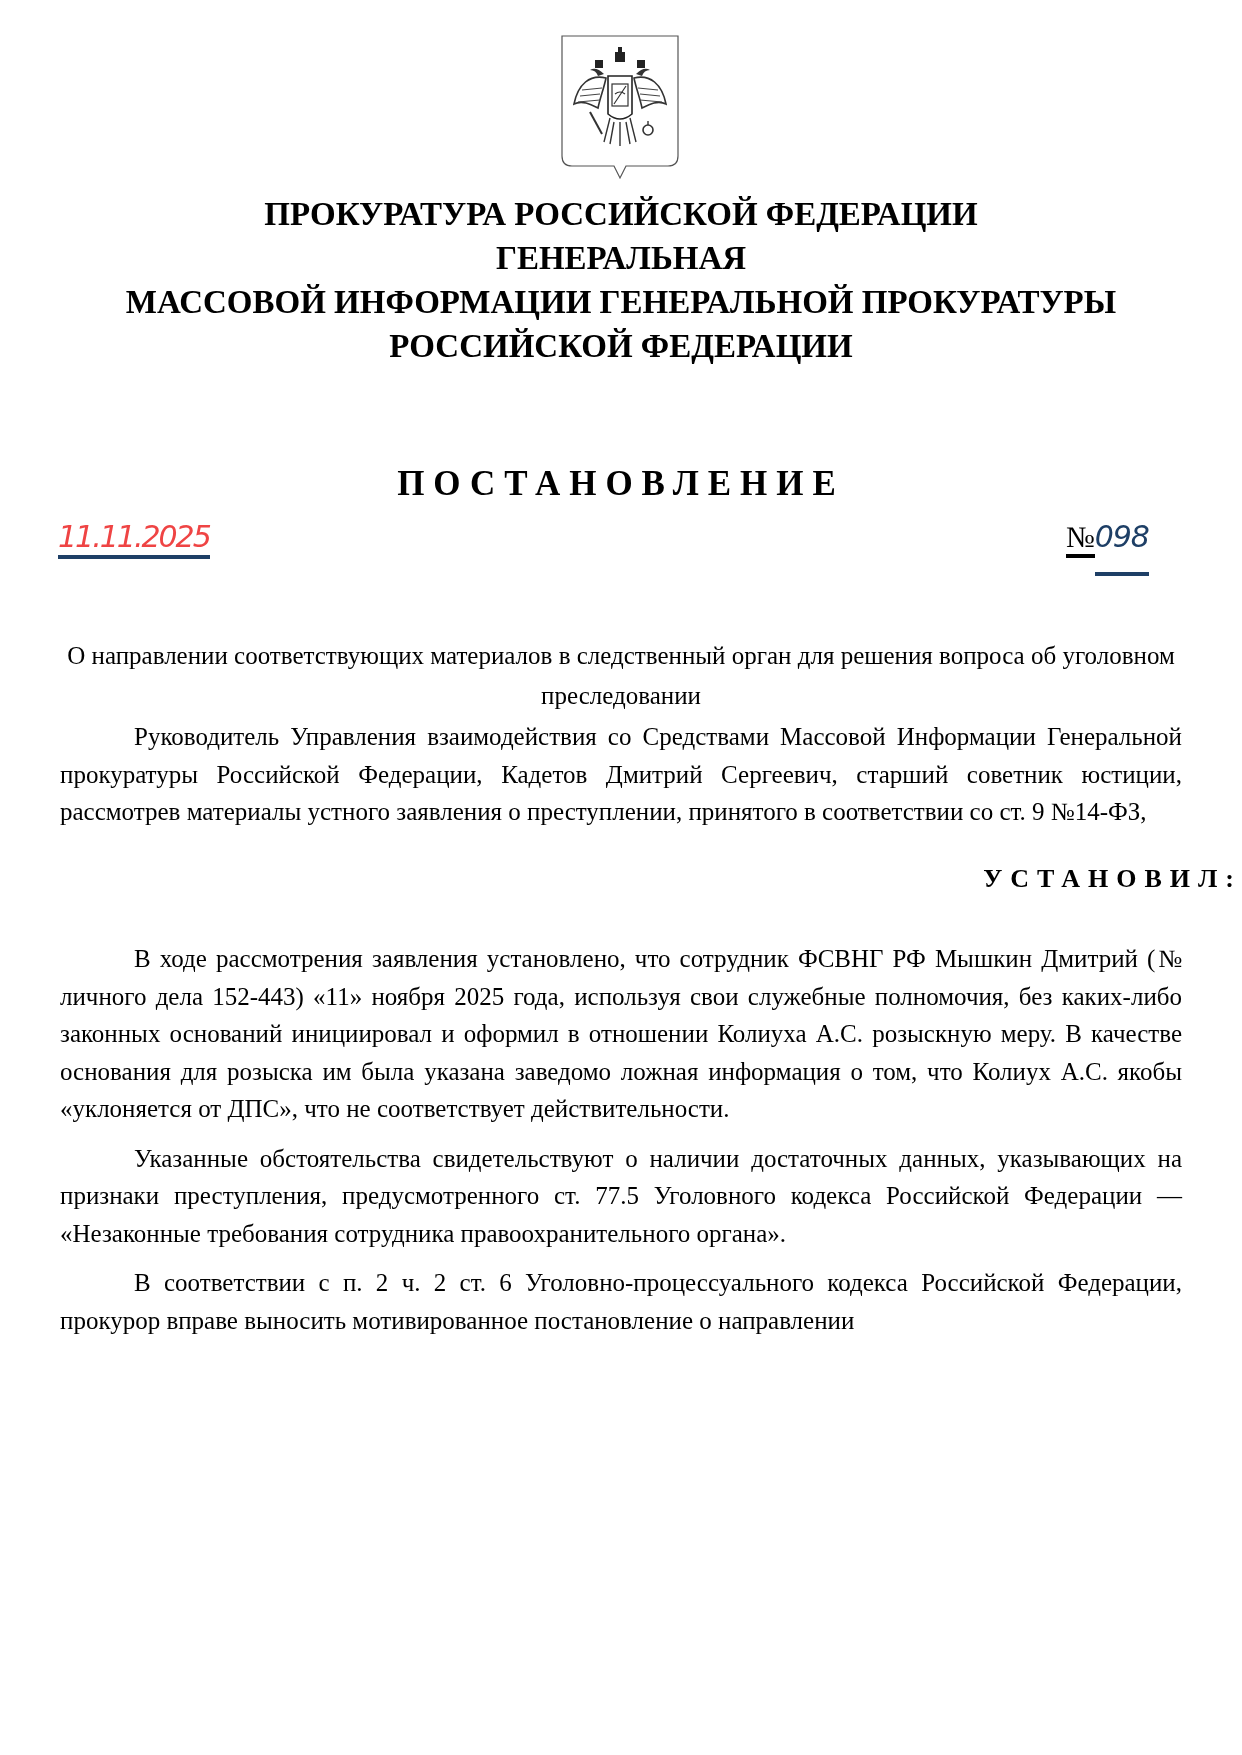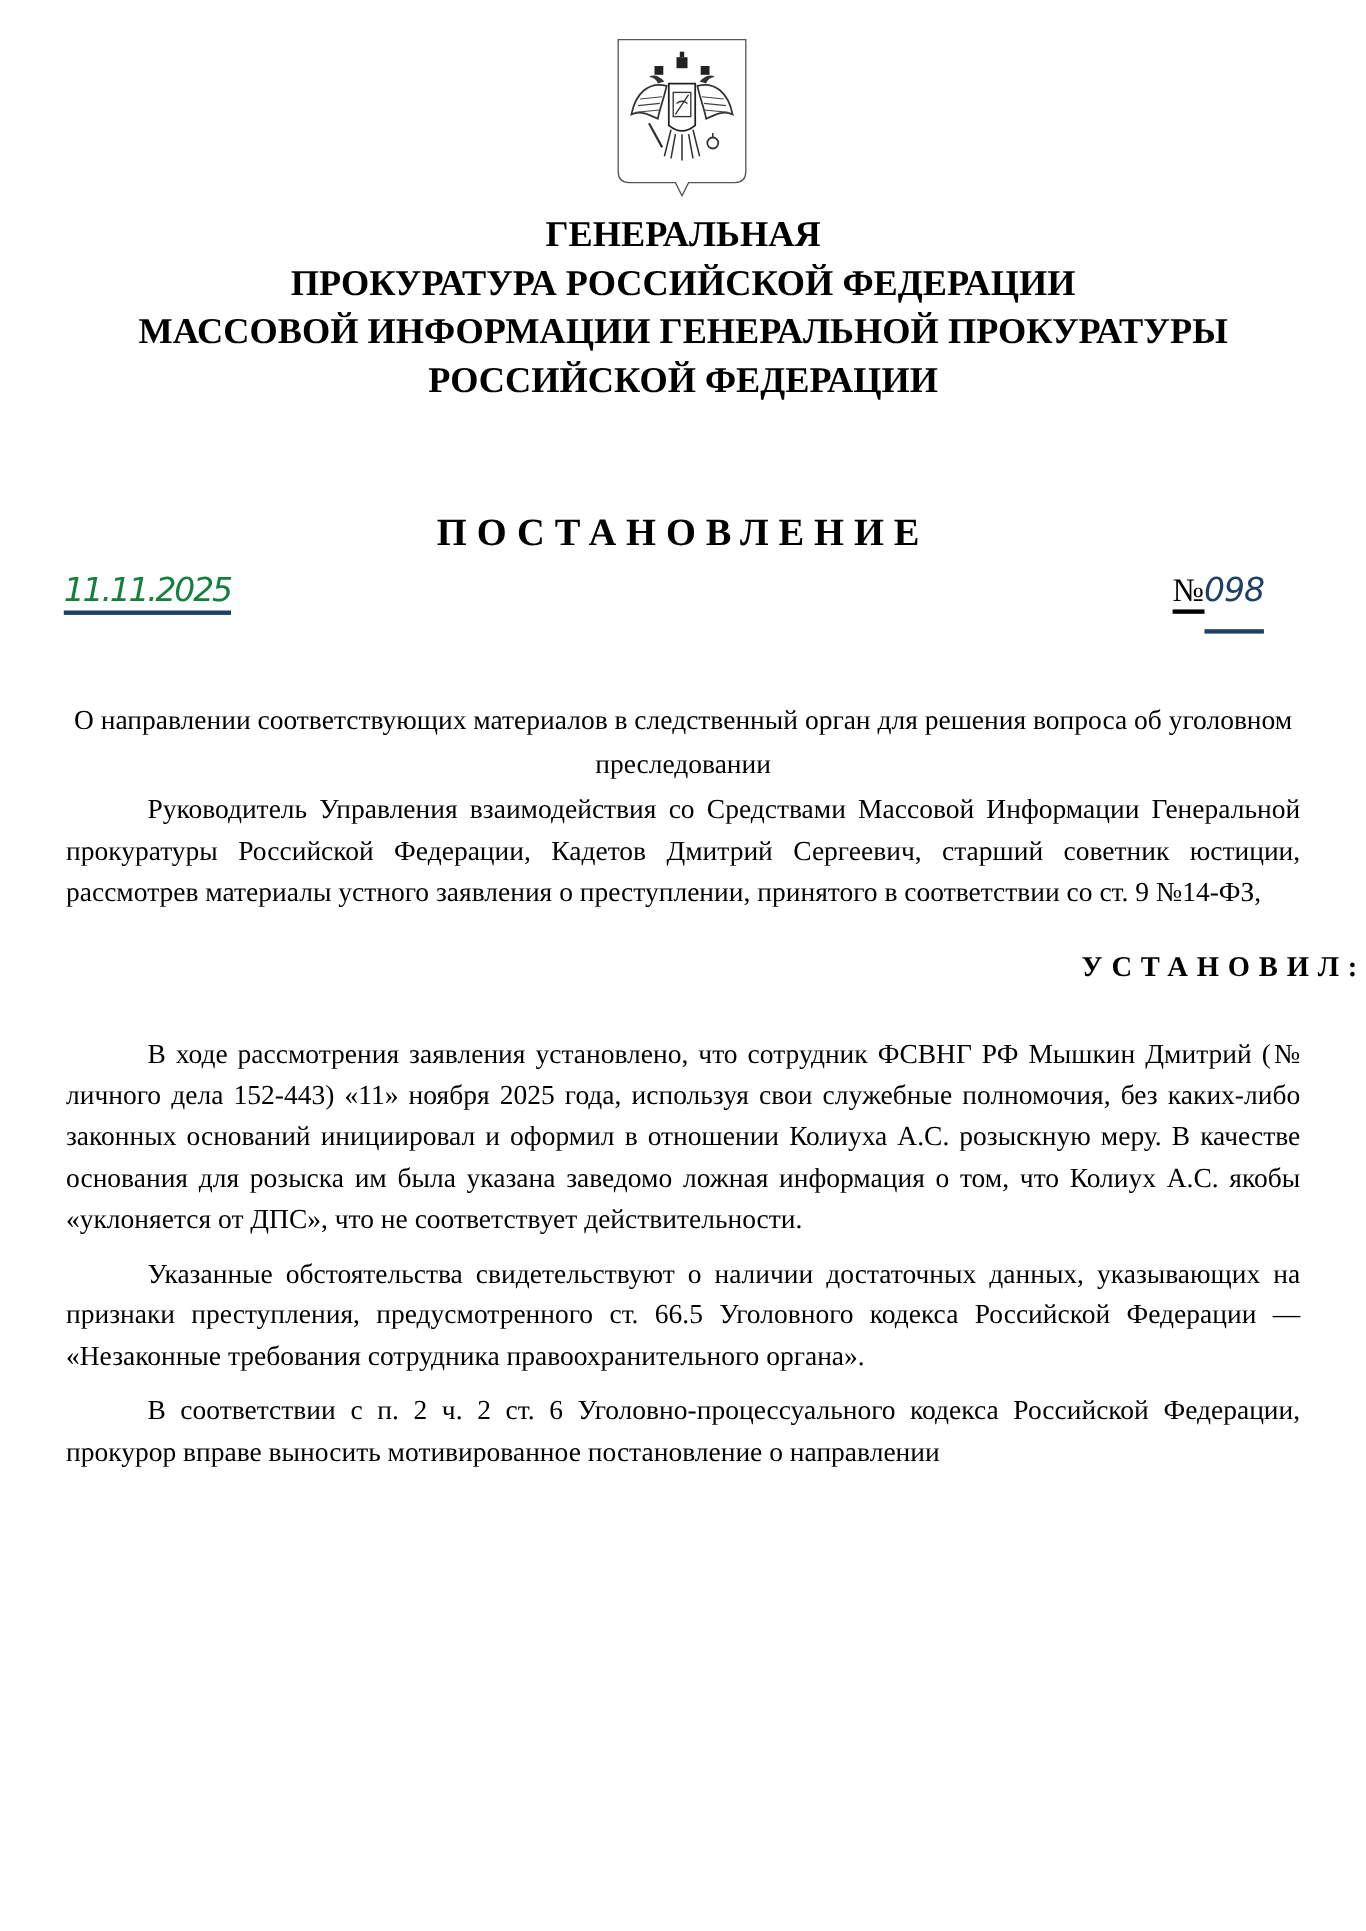--- a/index.html
+++ b/index.html
@@ -6,21 +6,21 @@
   body { width: 1242px; height: 1755px; position: relative; overflow: hidden;
          font-family: "Liberation Serif", "DejaVu Serif", serif; color: #000; }
   .page { position: absolute; left: 0; top: 0; width: 1242px; height: 1755px; background: #fff; }
   .emblem { position: absolute; left: 560px; top: 34px; width: 120px; height: 148px; }
   .header { position: absolute; left: 0; top: 192px; width: 1242px; text-align: center;
             font-weight: bold; font-size: 33px; line-height: 44px; letter-spacing: 0; }
   .header div { white-space: nowrap; }
   .title { position: absolute; left: 0; top: 464px; width: 1242px; text-align: center;
            font-weight: bold; font-size: 35px; letter-spacing: 9px; }
   .date { position: absolute; left: 58px; top: 520px; font-family: "DejaVu Sans", sans-serif;
-          font-style: italic; font-size: 30px; color: #15803d; letter-spacing: -2px;
+          font-style: italic; font-size: 30px; color: #ef4444; letter-spacing: -2px;
           border-bottom: 4px solid #1e3f66; line-height: 34px; padding-bottom: 1px; }
   .number { position: absolute; left: 1066px; top: 520px; line-height: 34px; font-size: 30px; }
   .number .sign { font-family: "Liberation Serif", serif; border-bottom: 4px solid #000; padding-bottom: 1px; }
   .number .val { font-family: "DejaVu Sans", sans-serif; font-style: italic; color: #1e3f66;
                  border-bottom: 4px solid #1e3f66; padding-bottom: 18px; letter-spacing: -1px; }
   .city { position: absolute; left: 0; top: 587px; width: 1242px; text-align: center;
           font-weight: bold; font-size: 25px; letter-spacing: 6px; }
   .subject { position: absolute; left: 60px; top: 636px; width: 1122px; text-align: center;
              font-weight: normal; font-size: 25px; line-height: 40px; }
   .body { position: absolute; left: 60px; width: 1122px; font-size: 25px; line-height: 37.5px;
@@ -58,22 +58,22 @@
     <path d="M54,70 L66,52 M55,60 q5,-4 10,0" stroke="#333" stroke-width="1.2" fill="none"></path>
 
     <path d="M50,84 L44,108 M60,88 L60,112 M70,84 L76,108 M54,88 L50,110 M66,88 L70,110" stroke="#333" stroke-width="1.4"></path>
 
     <path d="M30,78 L42,100" stroke="#333" stroke-width="2"></path>
     <circle cx="88" cy="96" r="5" fill="none" stroke="#333" stroke-width="1.6"></circle>
     <path d="M88,91 v-4" stroke="#333" stroke-width="1.4"></path>
   </svg>
 
   <div class="header">
+    <div>ПРОКУРАТУРА РОССИЙСКОЙ ФЕДЕРАЦИИ</div>
     <div>ГЕНЕРАЛЬНАЯ</div>
-    <div>ПРОКУРАТУРА РОССИЙСКОЙ ФЕДЕРАЦИИ</div>
     <div>МАССОВОЙ ИНФОРМАЦИИ ГЕНЕРАЛЬНОЙ ПРОКУРАТУРЫ</div>
     <div>РОССИЙСКОЙ ФЕДЕРАЦИИ</div>
   </div>
 
   <div class="title">ПОСТАНОВЛЕНИЕ</div>
 
   <div class="date">11.11.2025</div>
   <div class="number">
     <span class="sign">№</span><span class="val">098</span>
   </div>
@@ -82,17 +82,17 @@
   <div class="subject">О направлении соответствующих материалов в следственный орган для решения вопроса об уголовном преследовании</div>
 
   <div class="body intro">
     <p>Руководитель Управления взаимодействия со Средствами Массовой Информации Генеральной прокуратуры Российской Федерации, Кадетов Дмитрий Сергеевич, старший советник юстиции, рассмотрев материалы устного заявления о преступлении, принятого в соответствии со ст. 9 №14-ФЗ,</p>
   </div>
 
   <div class="ustanovil">УСТАНОВИЛ:</div>
 
   <div class="body facts">
     <p>В ходе рассмотрения заявления установлено, что сотрудник ФСВНГ РФ Мышкин Дмитрий (№ личного дела 152-443) «11» ноября 2025 года, используя свои служебные полномочия, без каких-либо законных оснований инициировал и оформил в отношении Колиуха А.С. розыскную меру. В качестве основания для розыска им была указана заведомо ложная информация о том, что Колиух А.С. якобы «уклоняется от ДПС», что не соответствует действительности.</p>
-    <p>Указанные обстоятельства свидетельствуют о наличии достаточных данных, указывающих на признаки преступления, предусмотренного ст. 66.5 Уголовного кодекса Российской Федерации — «Незаконные требования сотрудника правоохранительного органа».</p>
+    <p>Указанные обстоятельства свидетельствуют о наличии достаточных данных, указывающих на признаки преступления, предусмотренного ст. 77.5 Уголовного кодекса Российской Федерации — «Незаконные требования сотрудника правоохранительного органа».</p>
     <p>В соответствии с п. 2 ч. 2 ст. 6 Уголовно-процессуального кодекса Российской Федерации, прокурор вправе выносить мотивированное постановление о направлении</p>
   </div>
 
 </div>
 
 </body></html>

